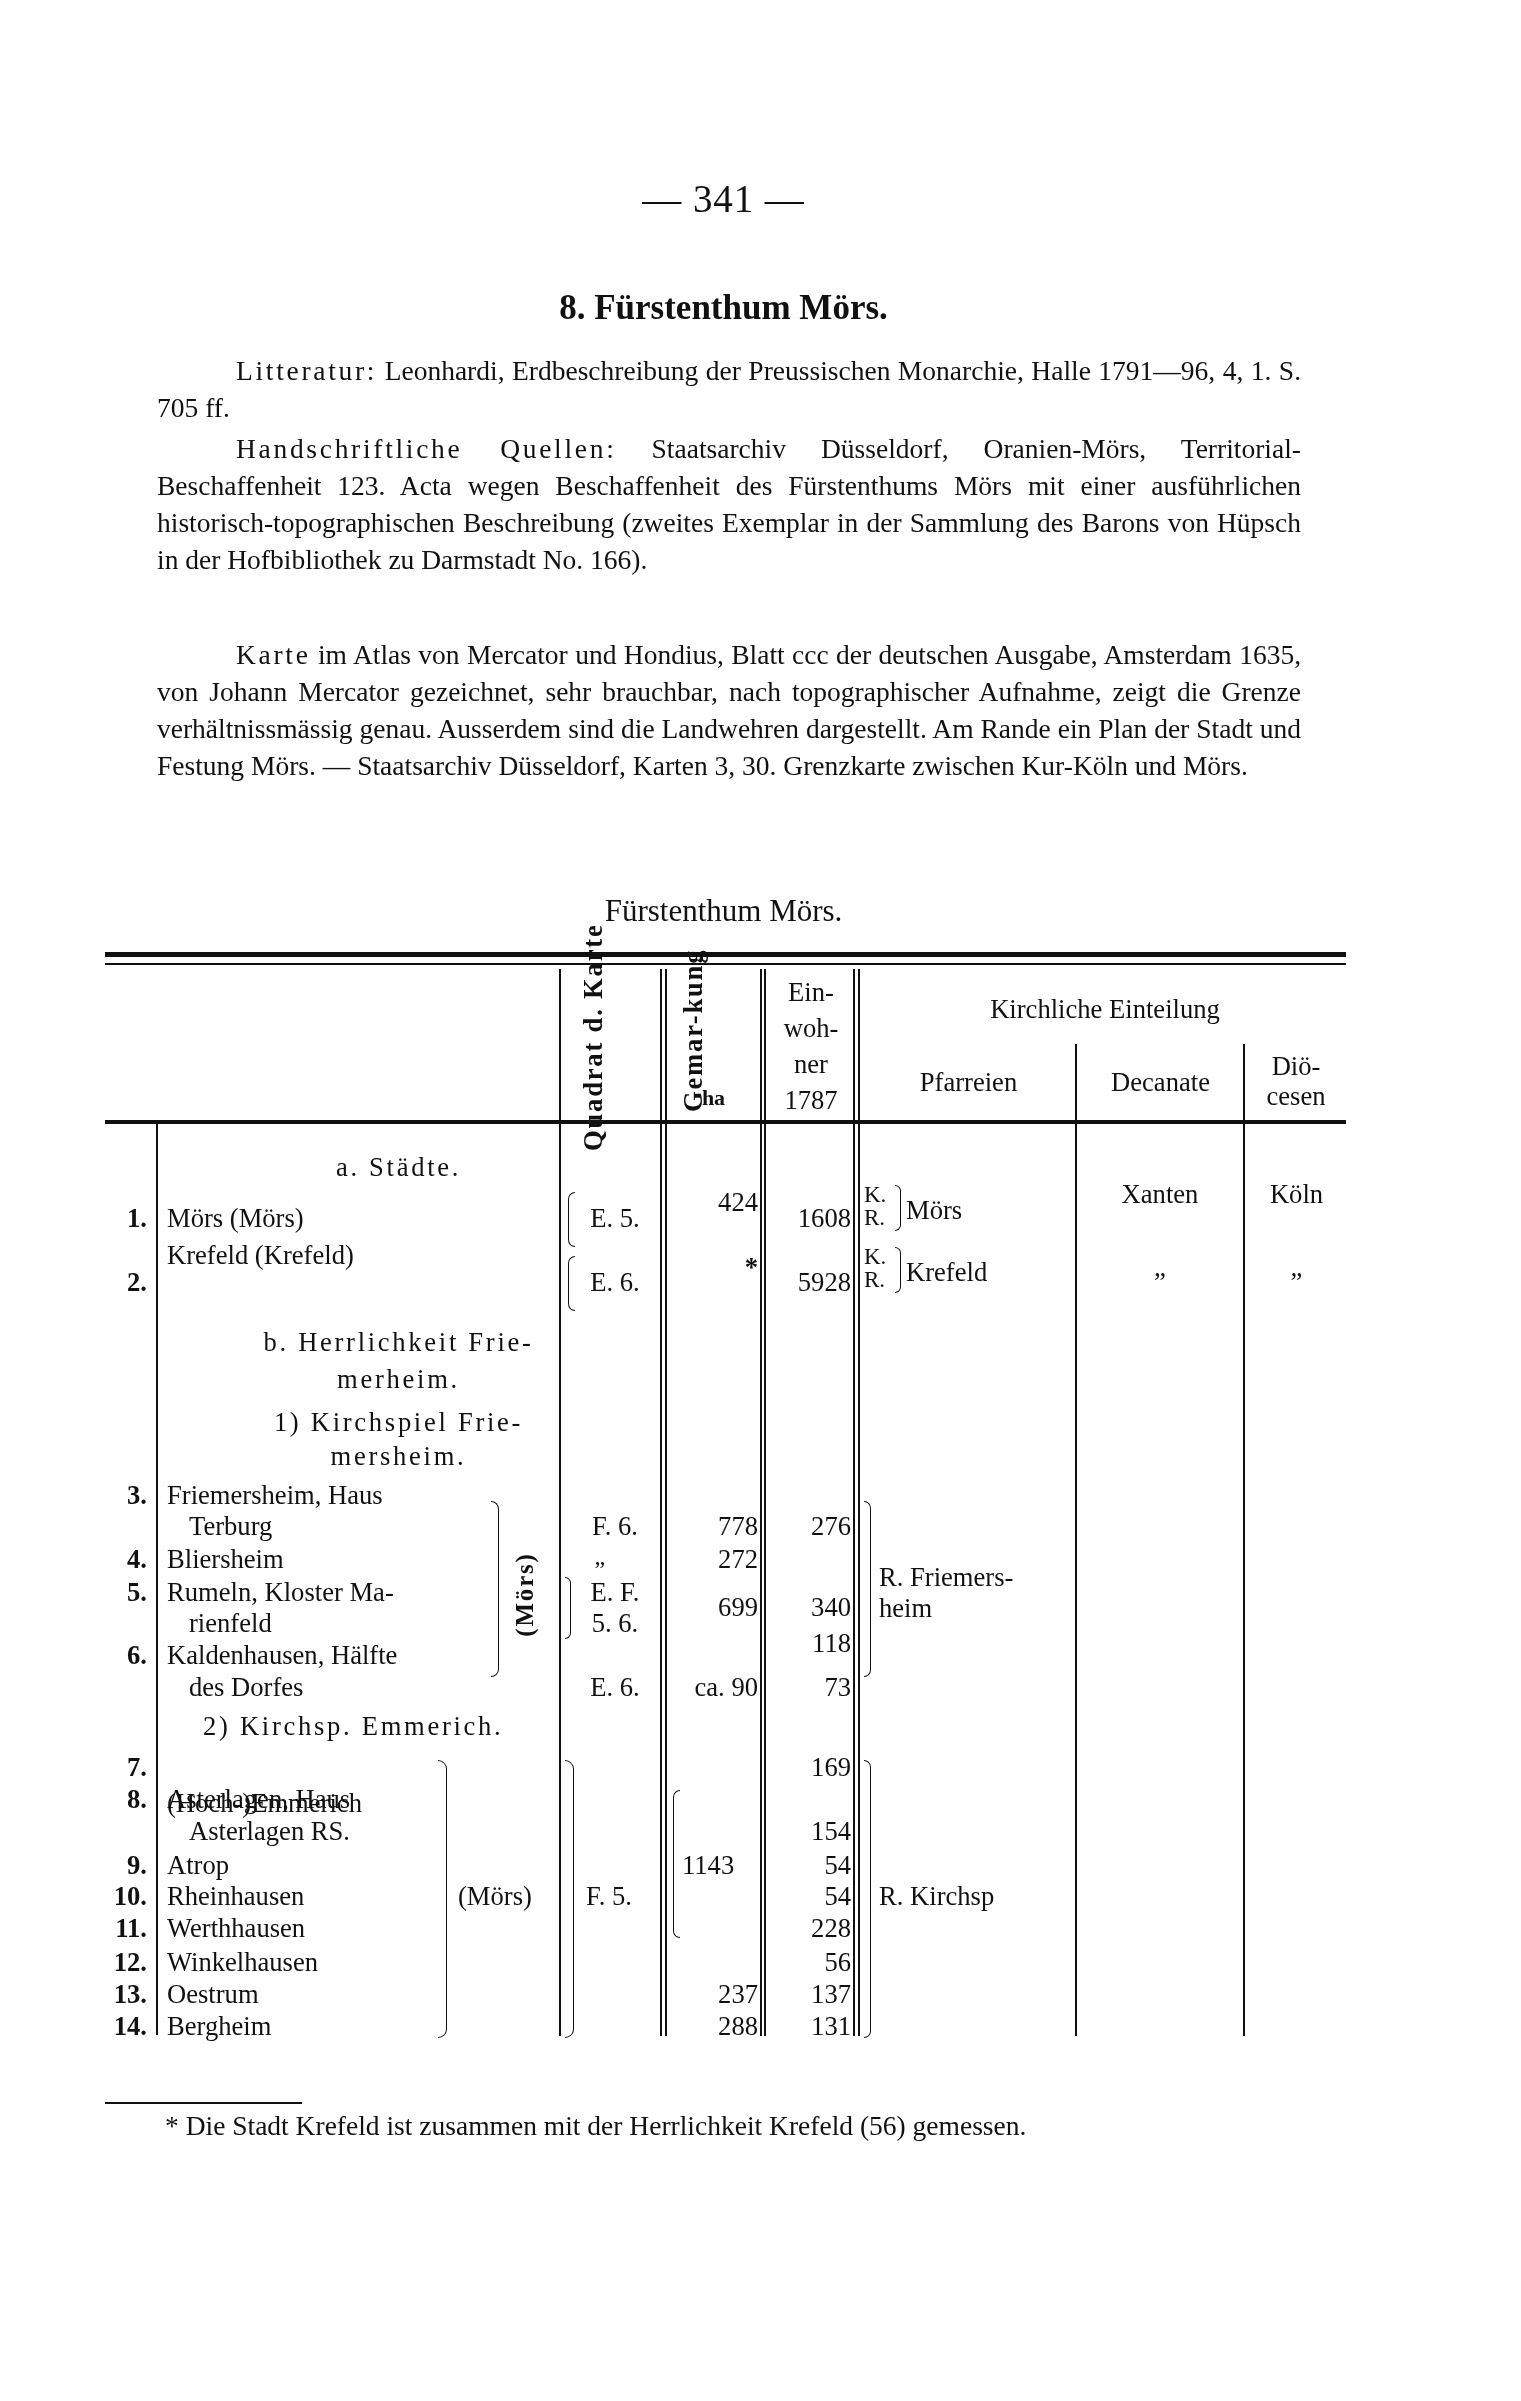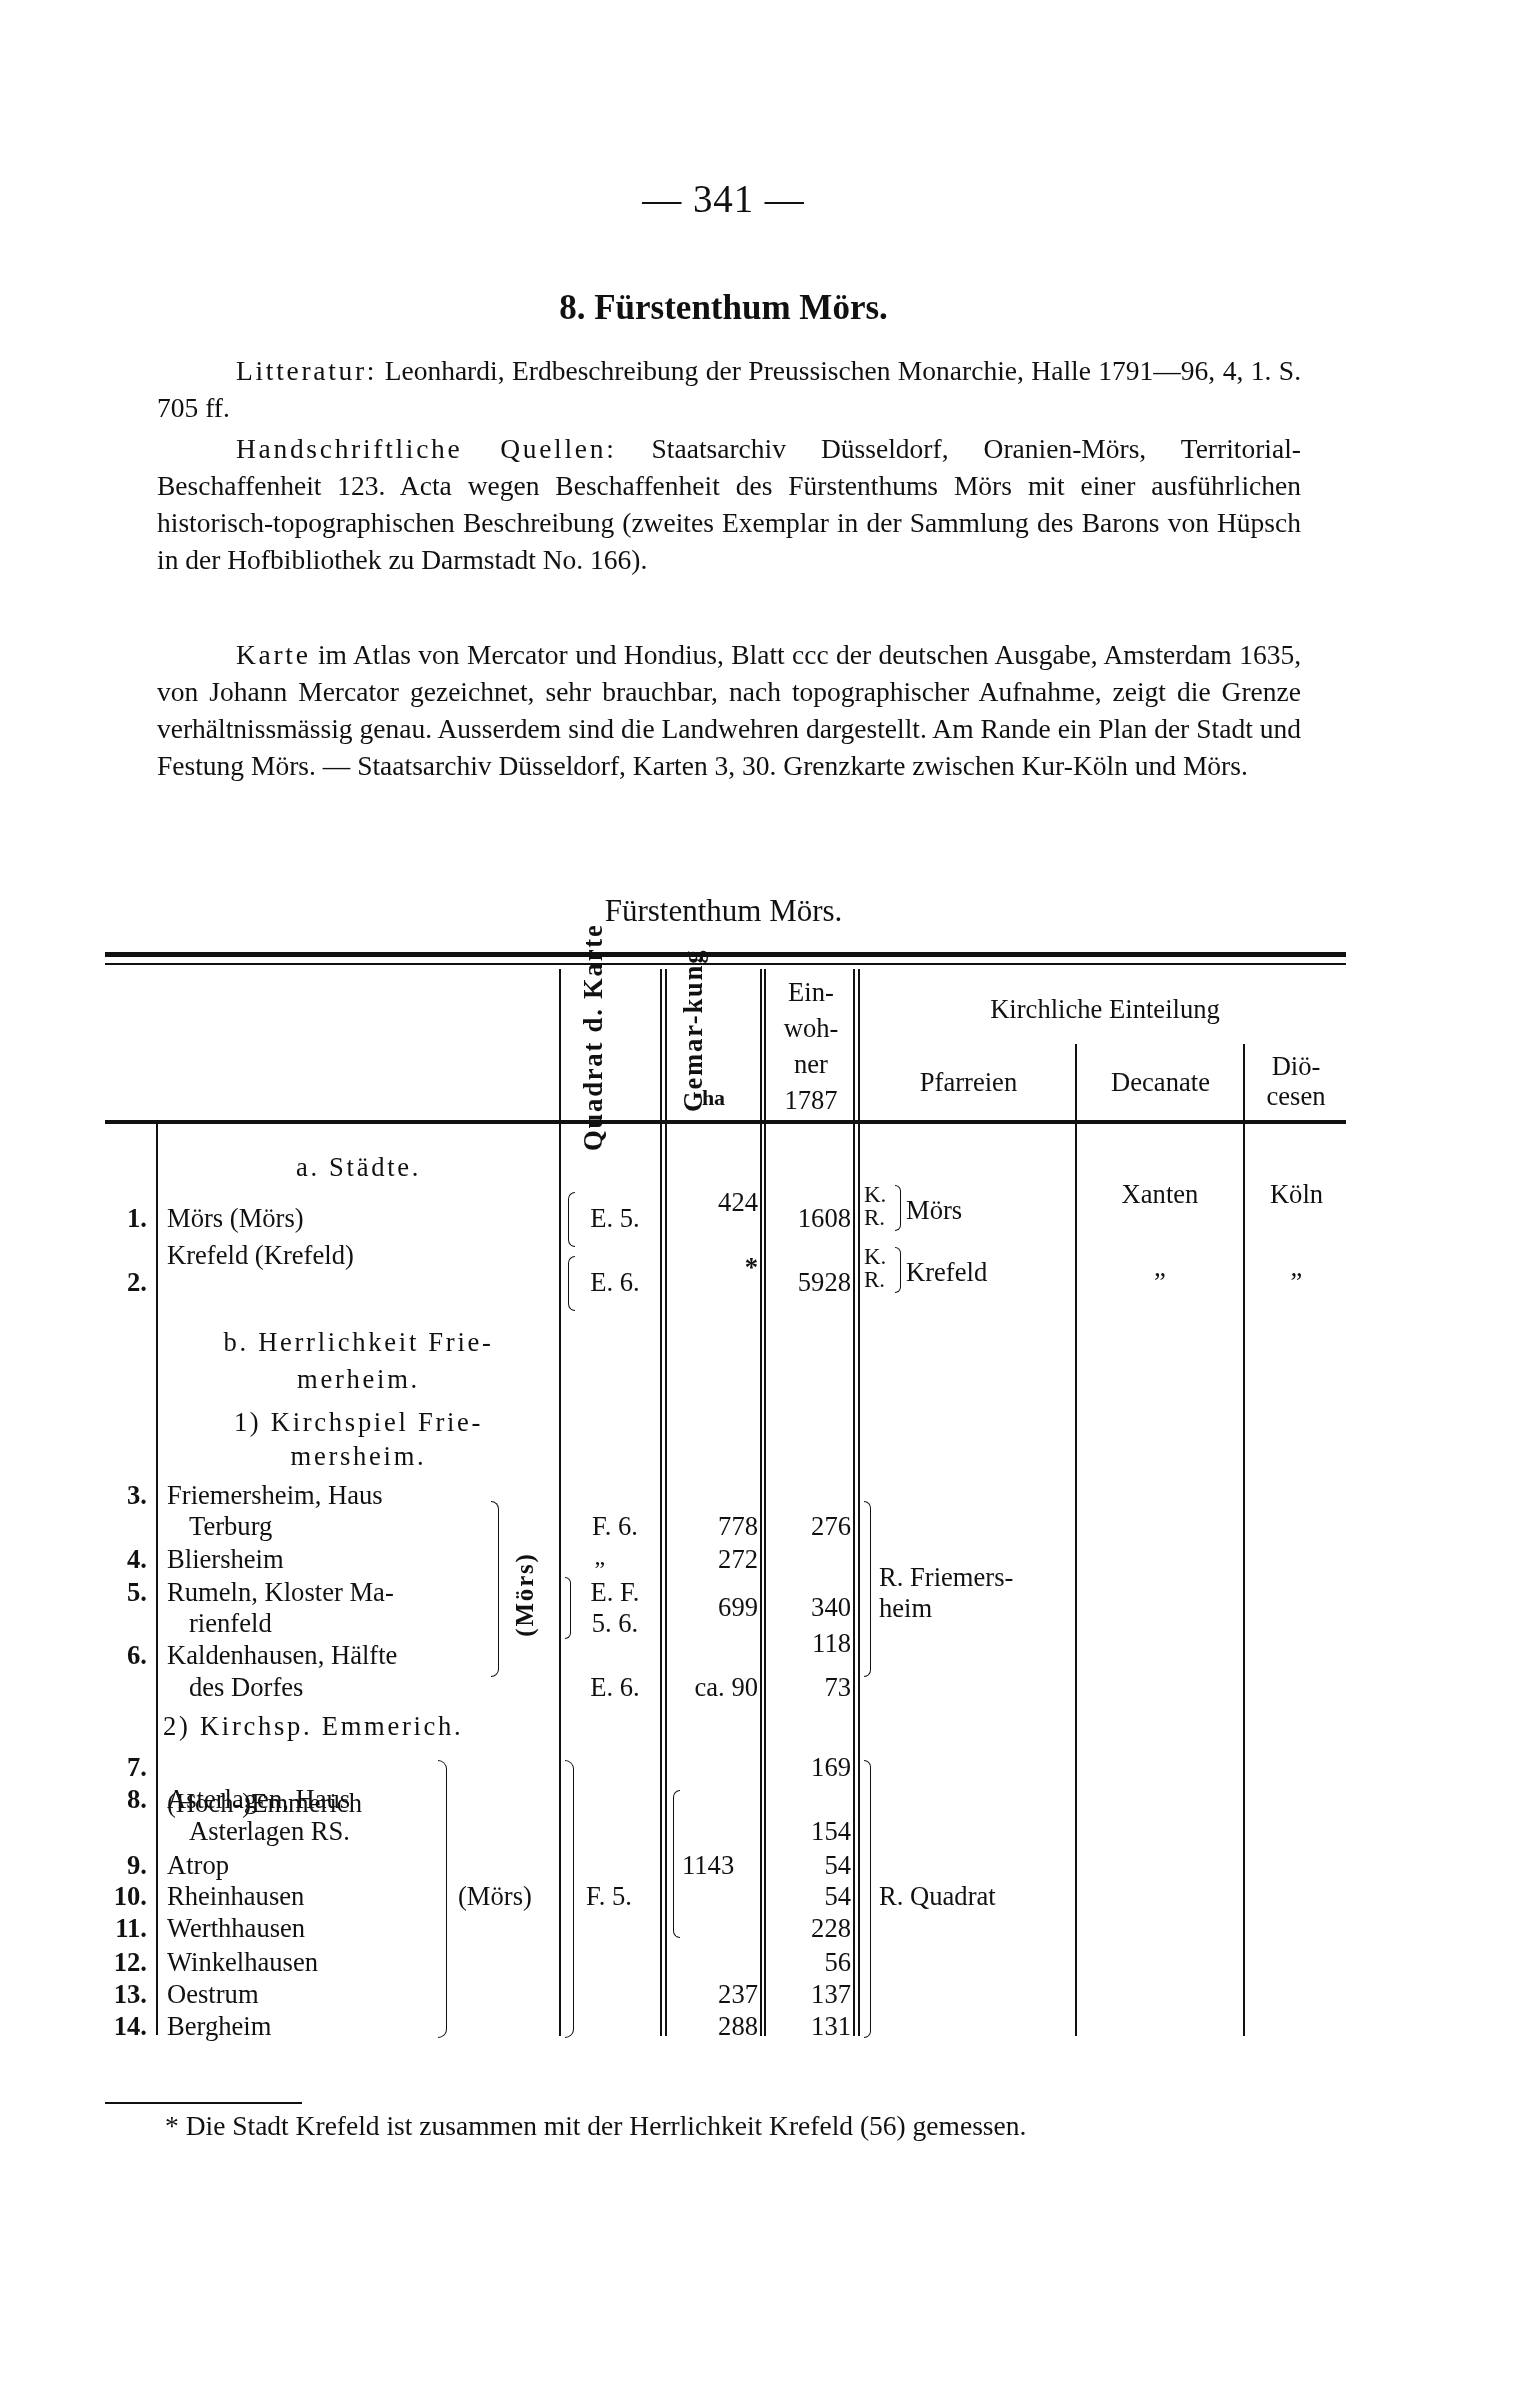--- a/index.html
+++ b/index.html
@@ -13,21 +13,21 @@
   .spaced { letter-spacing: 2.7px; }
   .table-title { font-size: 31px; left: 0; width: 1447px; text-align: center; top: 893px; }
   .rule { position: absolute; background: #111; }
   .vline { position: absolute; width: 1.8px; background: #111; }
   .hdr { position: absolute; font-size: 26.6px; text-align: center; line-height: 30px; }
   .rot { position: absolute; transform: rotate(-90deg); transform-origin: center center; font-size: 26.6px; font-weight: bold; text-align: center; line-height: 27.5px; white-space: nowrap; letter-spacing: 1.8px; }
   .cell { position: absolute; font-size: 26.6px; white-space: nowrap; line-height: 31px; }
   .num { width: 46px; text-align: right; left: 101px; font-weight: bold; }
   .name { left: 167px; }
   .cont { left: 189px; }
-  .section { left: 157px; width: 403px; text-align: center; letter-spacing: 2.7px; }
+  .section { left: 157px; width: 403px; text-align: center; letter-spacing: 2.7px; padding-left: 40px; }
   .quad { left: 569px; width: 92px; text-align: center; }
   .gem  { left: 668px; width: 90px; text-align: right; }
   .ein  { left: 769px; width: 82px; text-align: right; }
   .pf   { left: 864px; }
   .dec  { left: 1080px; width: 160px; text-align: center; }
   .dio  { left: 1247px; width: 99px; text-align: center; }
   .brace { position: absolute; border: 1.8px solid #111; }
   .br-r { border-left: none; border-radius: 0 13px 13px 0; }
   .br-l { border-right: none; border-radius: 13px 0 0 13px; }
   .kr { position: absolute; font-size: 23px; line-height: 23px; }
@@ -214,17 +214,17 @@
   <div class="cell ein" style="top:2011px;">131</div>
 </div>
 
 <div class="brace br-r" style="left:438px; top:1760px; width:8.2px; height:276px;"></div>
 <div class="cell" style="left:458px; top:1881px;">(Mörs)</div>
 <div class="brace br-r" style="left:565px; top:1760px; width:8.2px; height:276px;"></div>
 <div class="cell" style="left:586px; top:1881px;">F. 5.</div>
 <div class="brace br-l" style="left:673px; top:1790px; width:5.5px; height:146px;"></div>
 <div class="cell" style="left:682px; top:1850px;">1143</div>
 <div class="brace br-r" style="left:864px; top:1760px; width:6.4px; height:276px;"></div>
-<div class="cell" style="left:879px; top:1881px;">R. Quadrat</div>
+<div class="cell" style="left:879px; top:1881px;">R. Kirchsp</div>
 
 <div class="rule" style="left:105px; width:197px; top:2102px; height:1.8px;"></div>
 <div class="abs foot">* Die Stadt Krefeld ist zusammen mit der Herrlichkeit Krefeld (56) gemessen.</div>
 
 
 </body></html>

